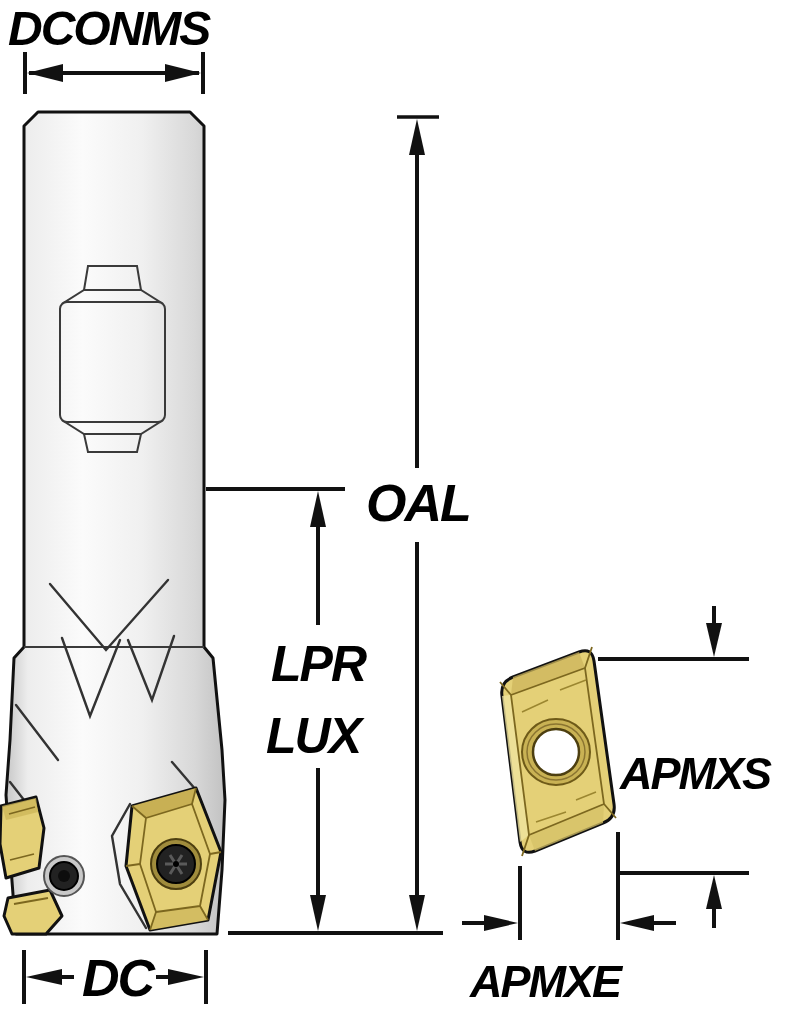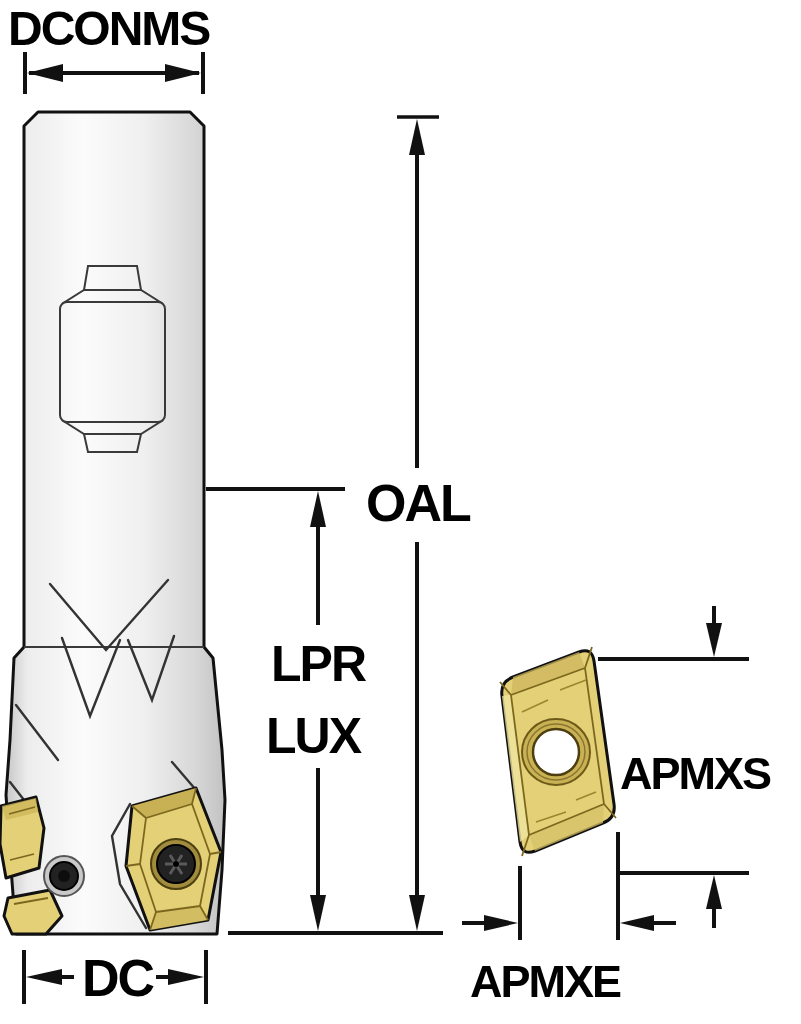--- a/index.html
+++ b/index.html
@@ -2,20 +2,21 @@
 <html><head>
 <meta charset="utf-8">
 <style>
   html,body{margin:0;padding:0;background:#ffffff;}
   .stage{
     position:relative;
     width:801px;height:1024px;
     background:#ffffff;
     overflow:hidden;
     font-family:"Liberation Sans", sans-serif;
+    font-style:italic;
   }
   svg{display:block;}
   text.dim-label{
     font-family:"Liberation Sans", sans-serif;
     font-weight:700;
     fill:#000000;
     letter-spacing:-2px;
   }
   .dimline{stroke:#111111;stroke-width:4;fill:none;}
   .dimline-thin{stroke:#111111;stroke-width:3.5;fill:none;}

